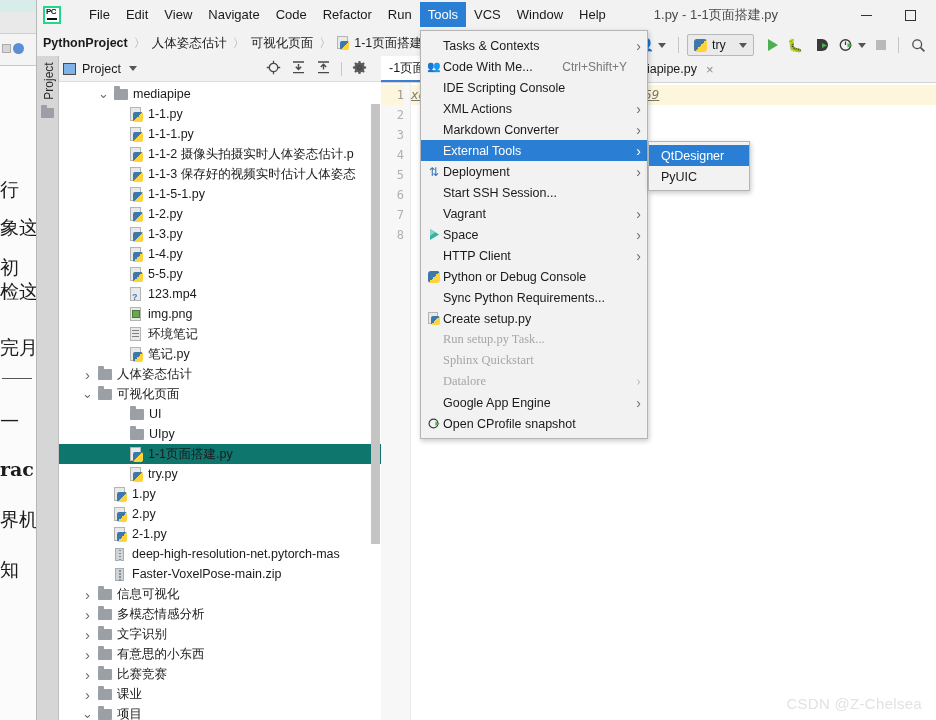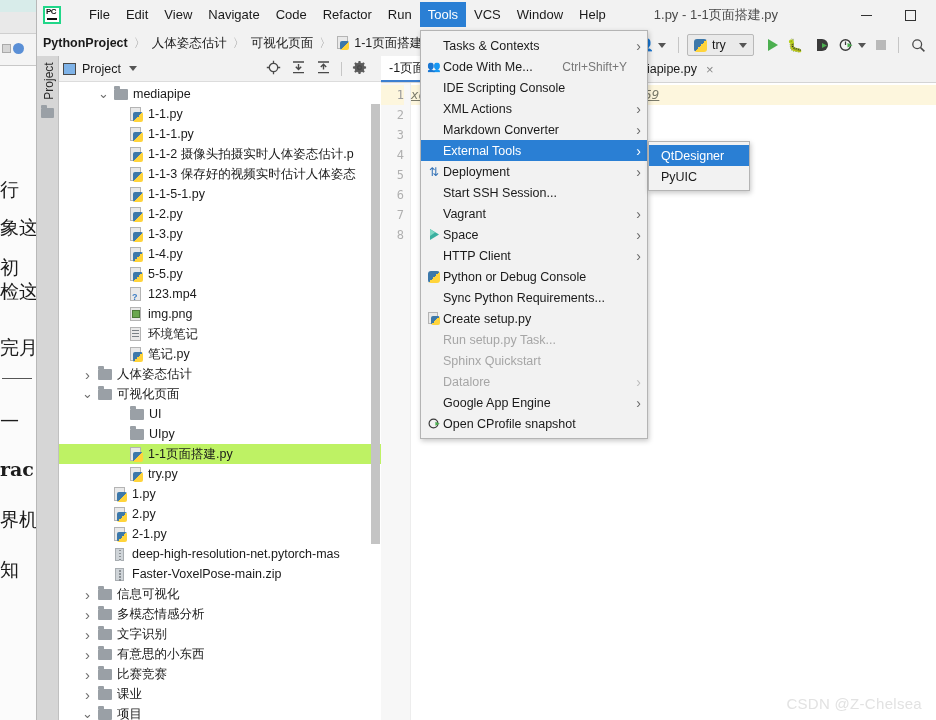--- a/index.html
+++ b/index.html
@@ -127,21 +127,21 @@
     height: 26px; background: #f2f2f2; display: flex; align-items: center;
     padding: 0 4px; border-bottom: 1px solid #dcdcdc; position:relative;
   }
   .pp-title { font-size: 12.5px; color: #1a1a1a; margin-left: 6px; }
   .pp-icon-sq { width: 13px; height: 12px; border: 1.6px solid #4a4a4a; background:#7fb3e8; }
   .pp-tools { position:absolute; right: 4px; top: 0; height: 26px; display:flex; align-items:center; gap: 10px; color:#4a4a4a;}
   .pp-sep { width:1px;height:14px;background:#c6c6c6; }
 
   .tree { flex: 1; overflow: hidden; position: relative; background:#fff; padding-top: 2px;}
   .trow { height: 20px; display:flex; align-items:center; white-space:nowrap; font-size:12.5px; color:#1a1a1a; position:relative;}
-  .trow.sel { background: #bef264; }
+  .trow.sel { background: #0f766e; }
   .arrow { width: 13px; height: 13px; flex:none; display:flex;align-items:center;justify-content:center; color:#6e6e6e; font-size:10px;}
   .arrow.right:before { content:'›'; font-size: 15px; line-height: 13px; color:#6e6e6e;}
   .arrow.down:before  { content:'⌄'; font-size: 13px; line-height: 8px; color:#6e6e6e;}
   .folder-ico {
     width:14px;height:11px;background:#9aa0a6;border-radius:1px;flex:none;position:relative; margin-right:5px;
   }
   .folder-ico:before{content:'';position:absolute;left:0;top:-3px;width:6px;height:3px;background:#9aa0a6;border-radius:1px 1px 0 0;}
   .file-ico { width:13px;height:15px;flex:none;position:relative;margin-right:5px;}
   .file-ico .pg { position:absolute;left:0;top:0;width:11px;height:14px;background:#e9e9e9;border:1px solid #b4b4b4;}
   .file-ico .pybadge { position:absolute;left:3px;bottom:0px;width:10px;height:10px;border-radius:2px;
@@ -194,21 +194,21 @@
   .menu-popup {
     position:absolute; left: 383px; top: 30px; width: 228px;
     background:#f2f2f2; border:1px solid #b4b4b4; box-shadow: 1px 2px 5px rgba(0,0,0,0.22);
     padding: 4px 0; z-index: 50;
   }
   .mrow {
     height: 21px; display:flex; align-items:center; font-size:12.5px; color:#1a1a1a;
     padding: 0 6px 0 4px; position:relative; white-space:nowrap;
   }
   .mrow.sel { background:#2a7fd4; color:#ffffff; }
-  .mrow.disabled { color:#a6a6a6; }
+  .mrow.disabled { color:#a6a6a6;font-family:Liberation Serif, serif; }
   .mrow .micon { width:18px; flex:none; display:flex; align-items:center; justify-content:center;}
   .mrow .mlabel { flex:1; }
   .mrow .mshort { color:#777; font-size:12px; margin-left:14px; }
   .mrow .marrow { color:#6a6a6a; font-size:14px; margin-left:8px; }
   .mrow.sel .marrow { color:#fff; }
   .mrow.disabled .marrow { color:#bdbdbd; }
 
   .sub-popup {
     position:absolute; left: 611px; top: 141px; width: 102px;
     background:#f2f2f2; border:1px solid #b4b4b4; box-shadow:1px 2px 5px rgba(0,0,0,0.22);

